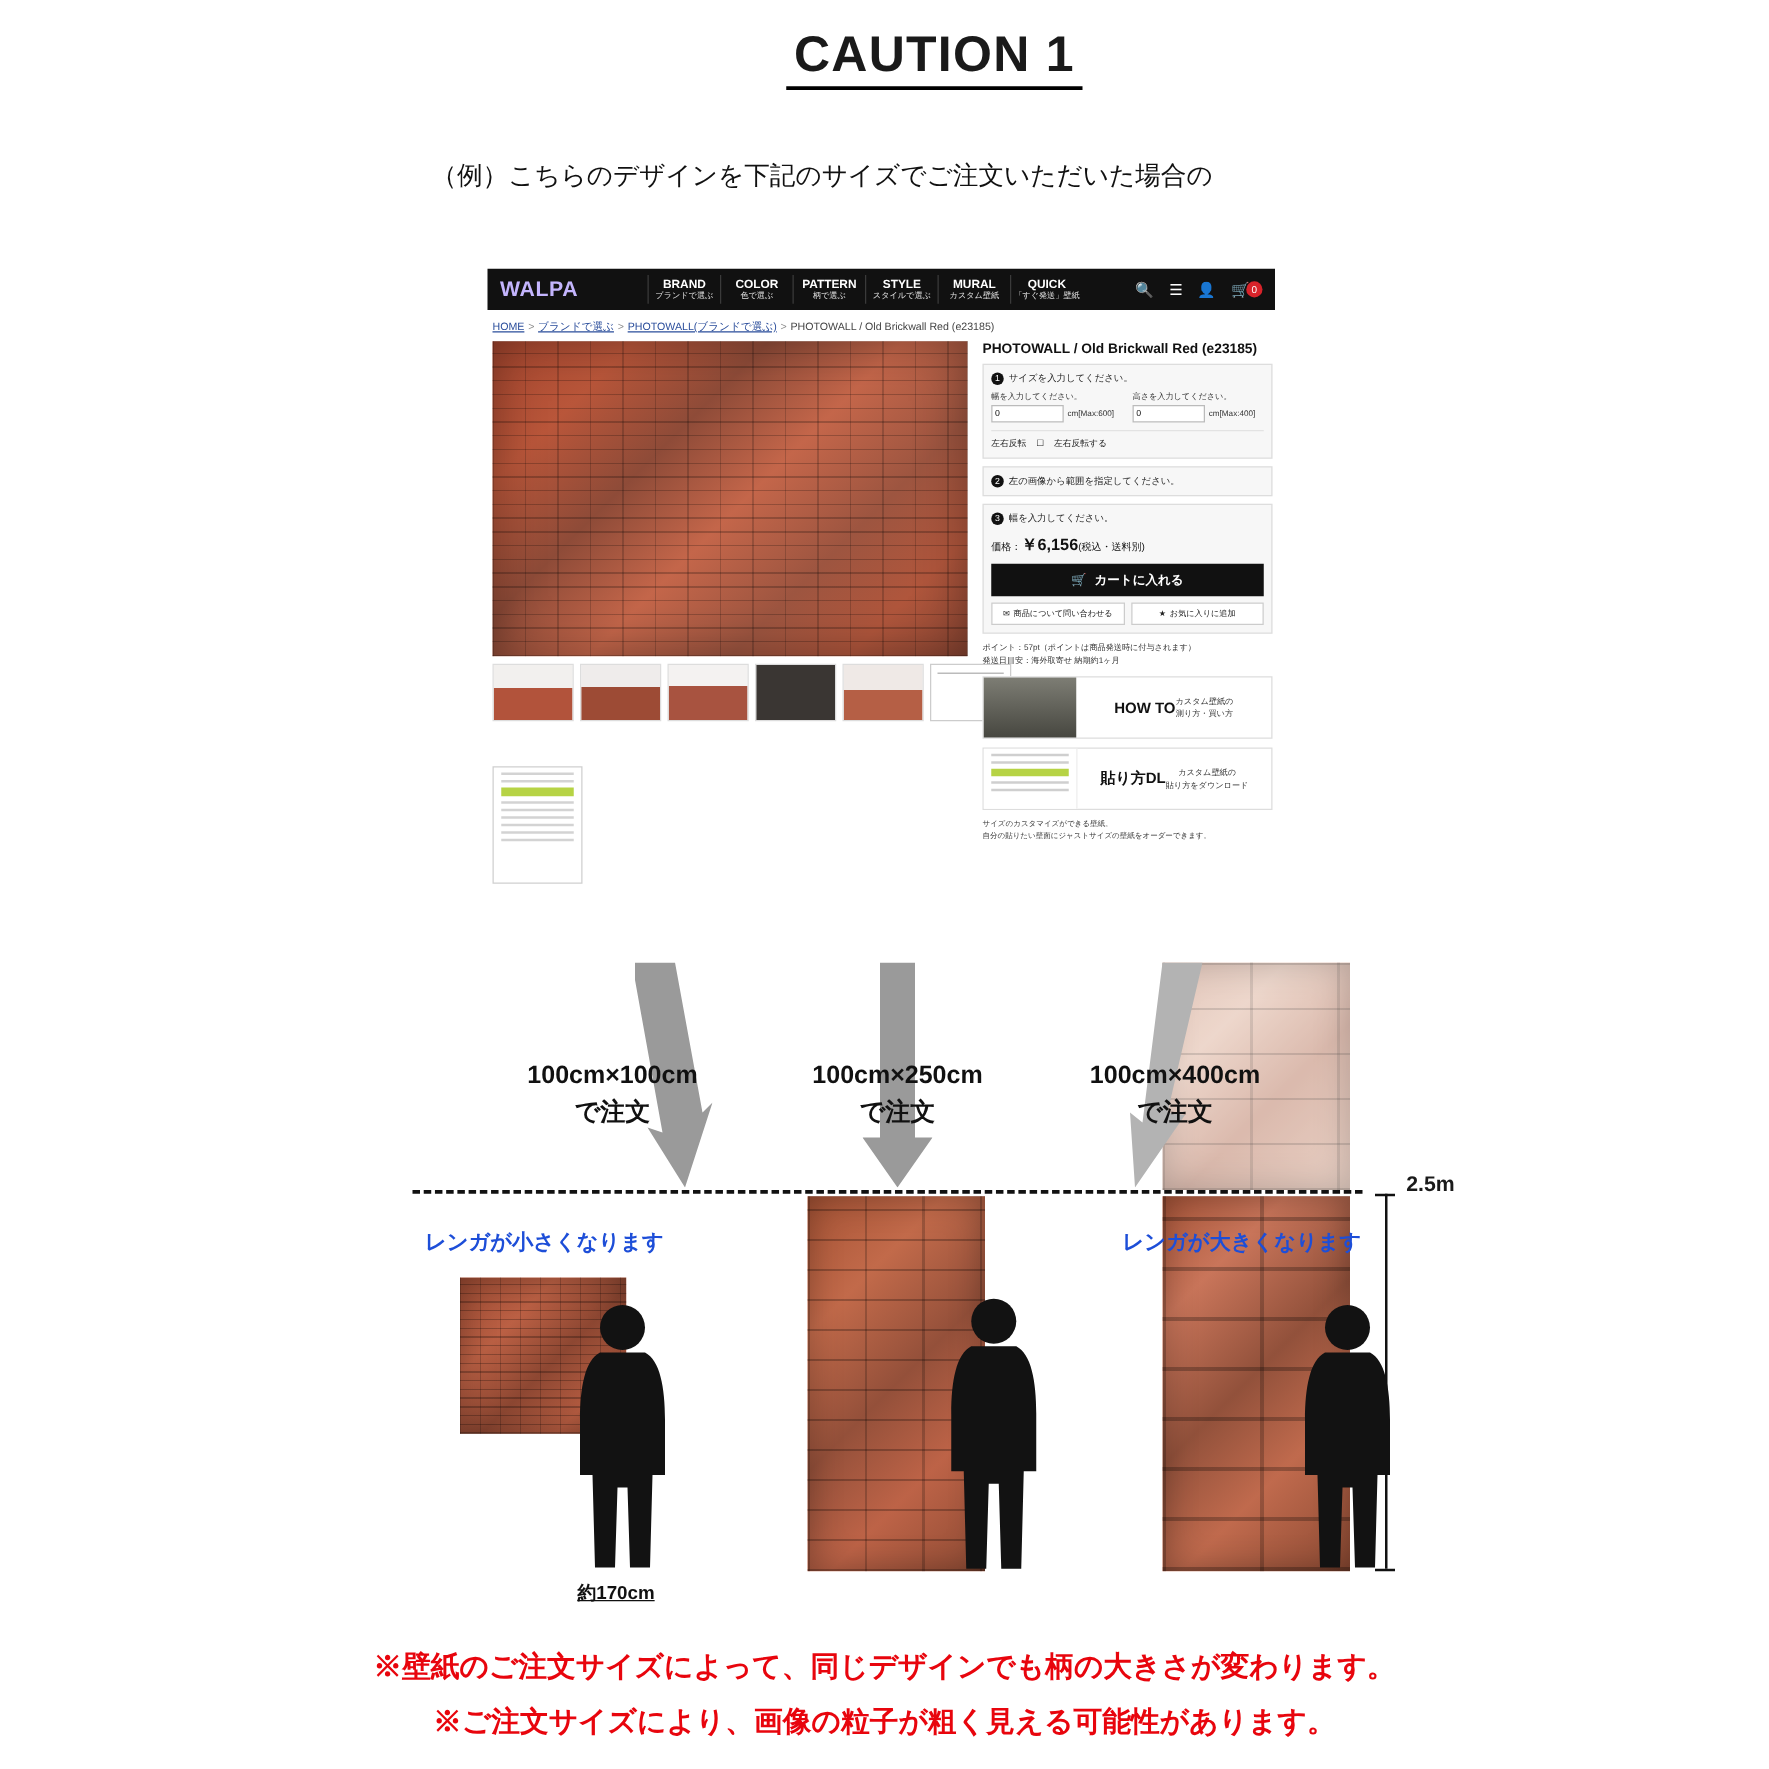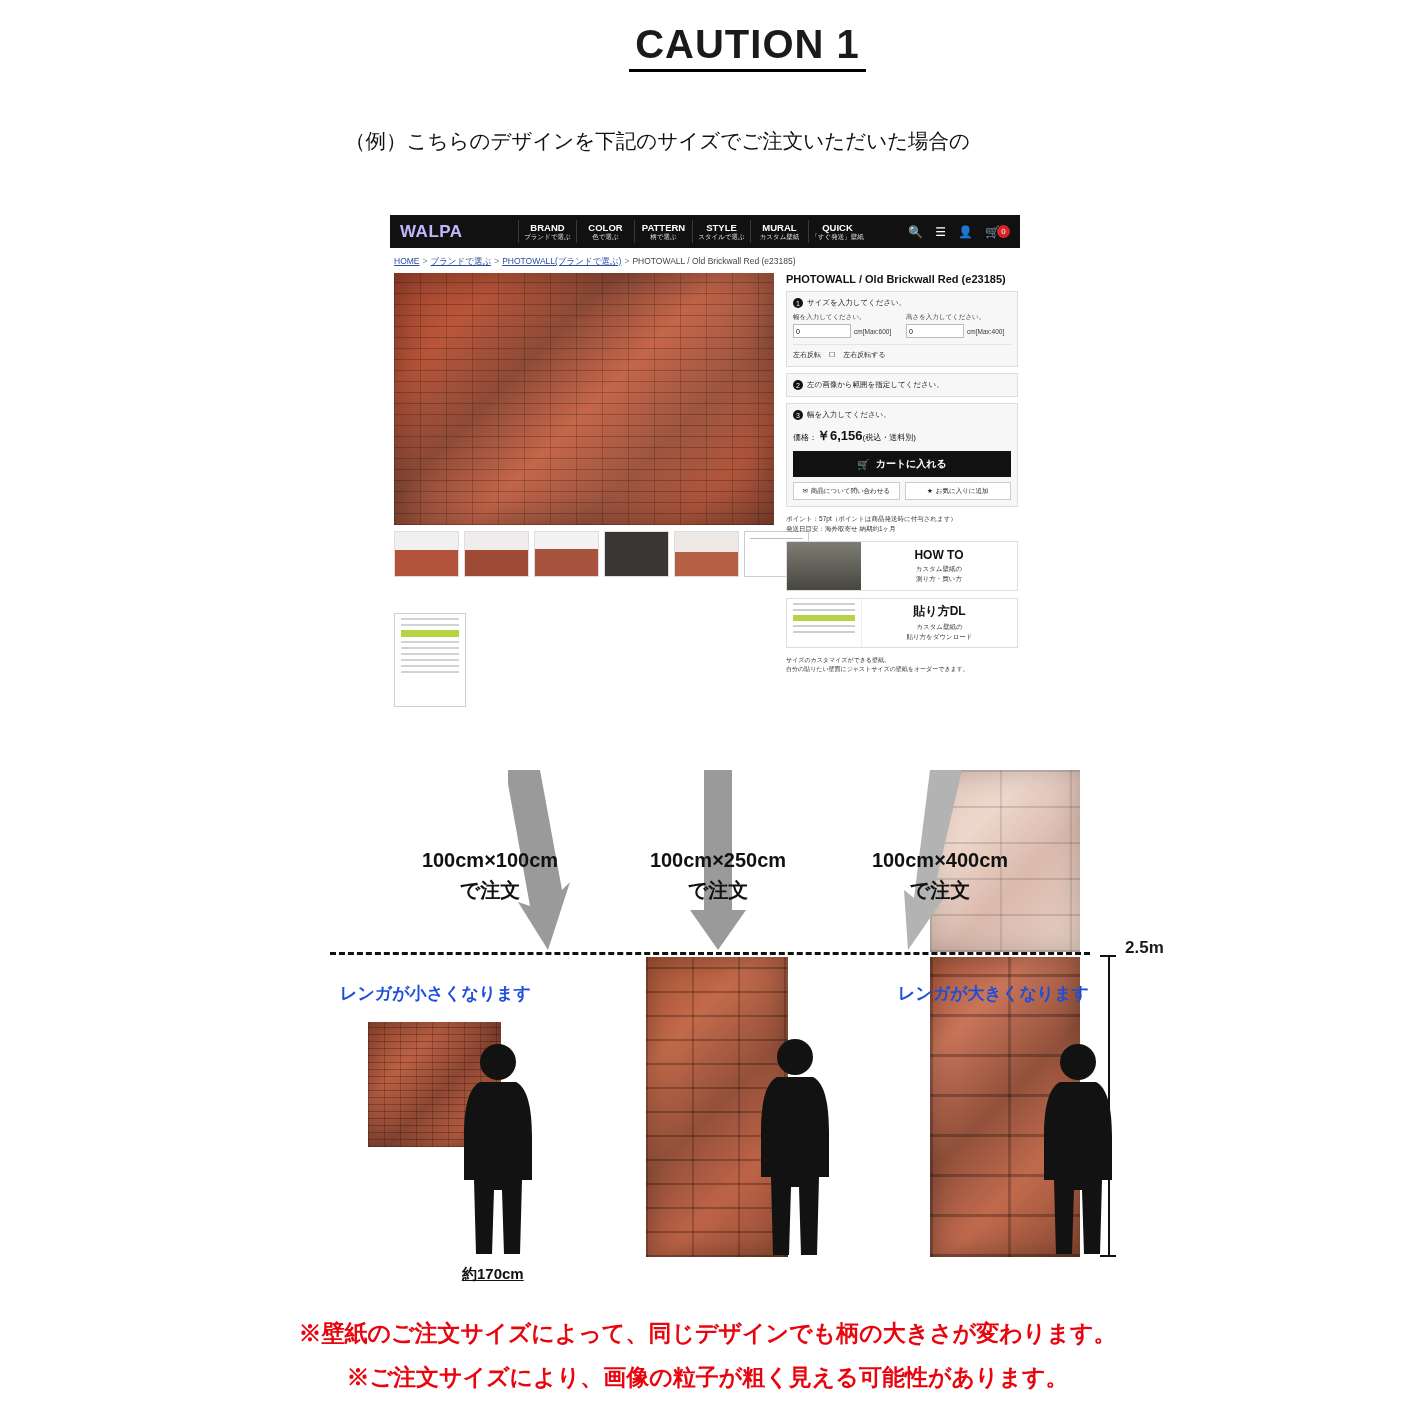--- a/index.html
+++ b/index.html
@@ -123,21 +123,21 @@
     display:flex;align-items:center;justify-content:center;gap:3px;color:#222;
   }
   .ptline{margin-top:7px;font-size:6.5px;color:#333;line-height:1.5;}
   .howto{
     margin-top:7px;display:flex;border:1px solid #ddd;height:48px;background:#fff;
   }
   .howto .pic{width:74px;background:linear-gradient(180deg,#7d7d74,#474740);}
   .howto .pic.doc{background:#fff;border-right:1px solid #eee;}
   .howto .pic.doc .l{height:2px;background:#cfcfcf;margin:4px 6px;}
   .howto .pic.doc .g{height:6px;background:#b6d344;margin:4px 6px;}
-  .howto .txt{flex:1;display:flex;flex-direction:column;align-items:center;justify-content:center;}
+  .howto .txt{flex:1;display:flex;flex-direction:row;align-items:center;justify-content:center;}
   .howto .t1{font-size:12px;font-weight:bold;color:#111;}
   .howto .t2{font-size:6.5px;color:#333;margin-top:2px;text-align:center;line-height:1.5;}
   .footnote{margin-top:8px;font-size:6px;color:#333;line-height:1.6;}
 
   
   .arrow{position:absolute;}
   .arrow svg{display:block;}
 
   .colLabel{
     position:absolute;text-align:center;font-size:20px;font-weight:bold;color:#111;

